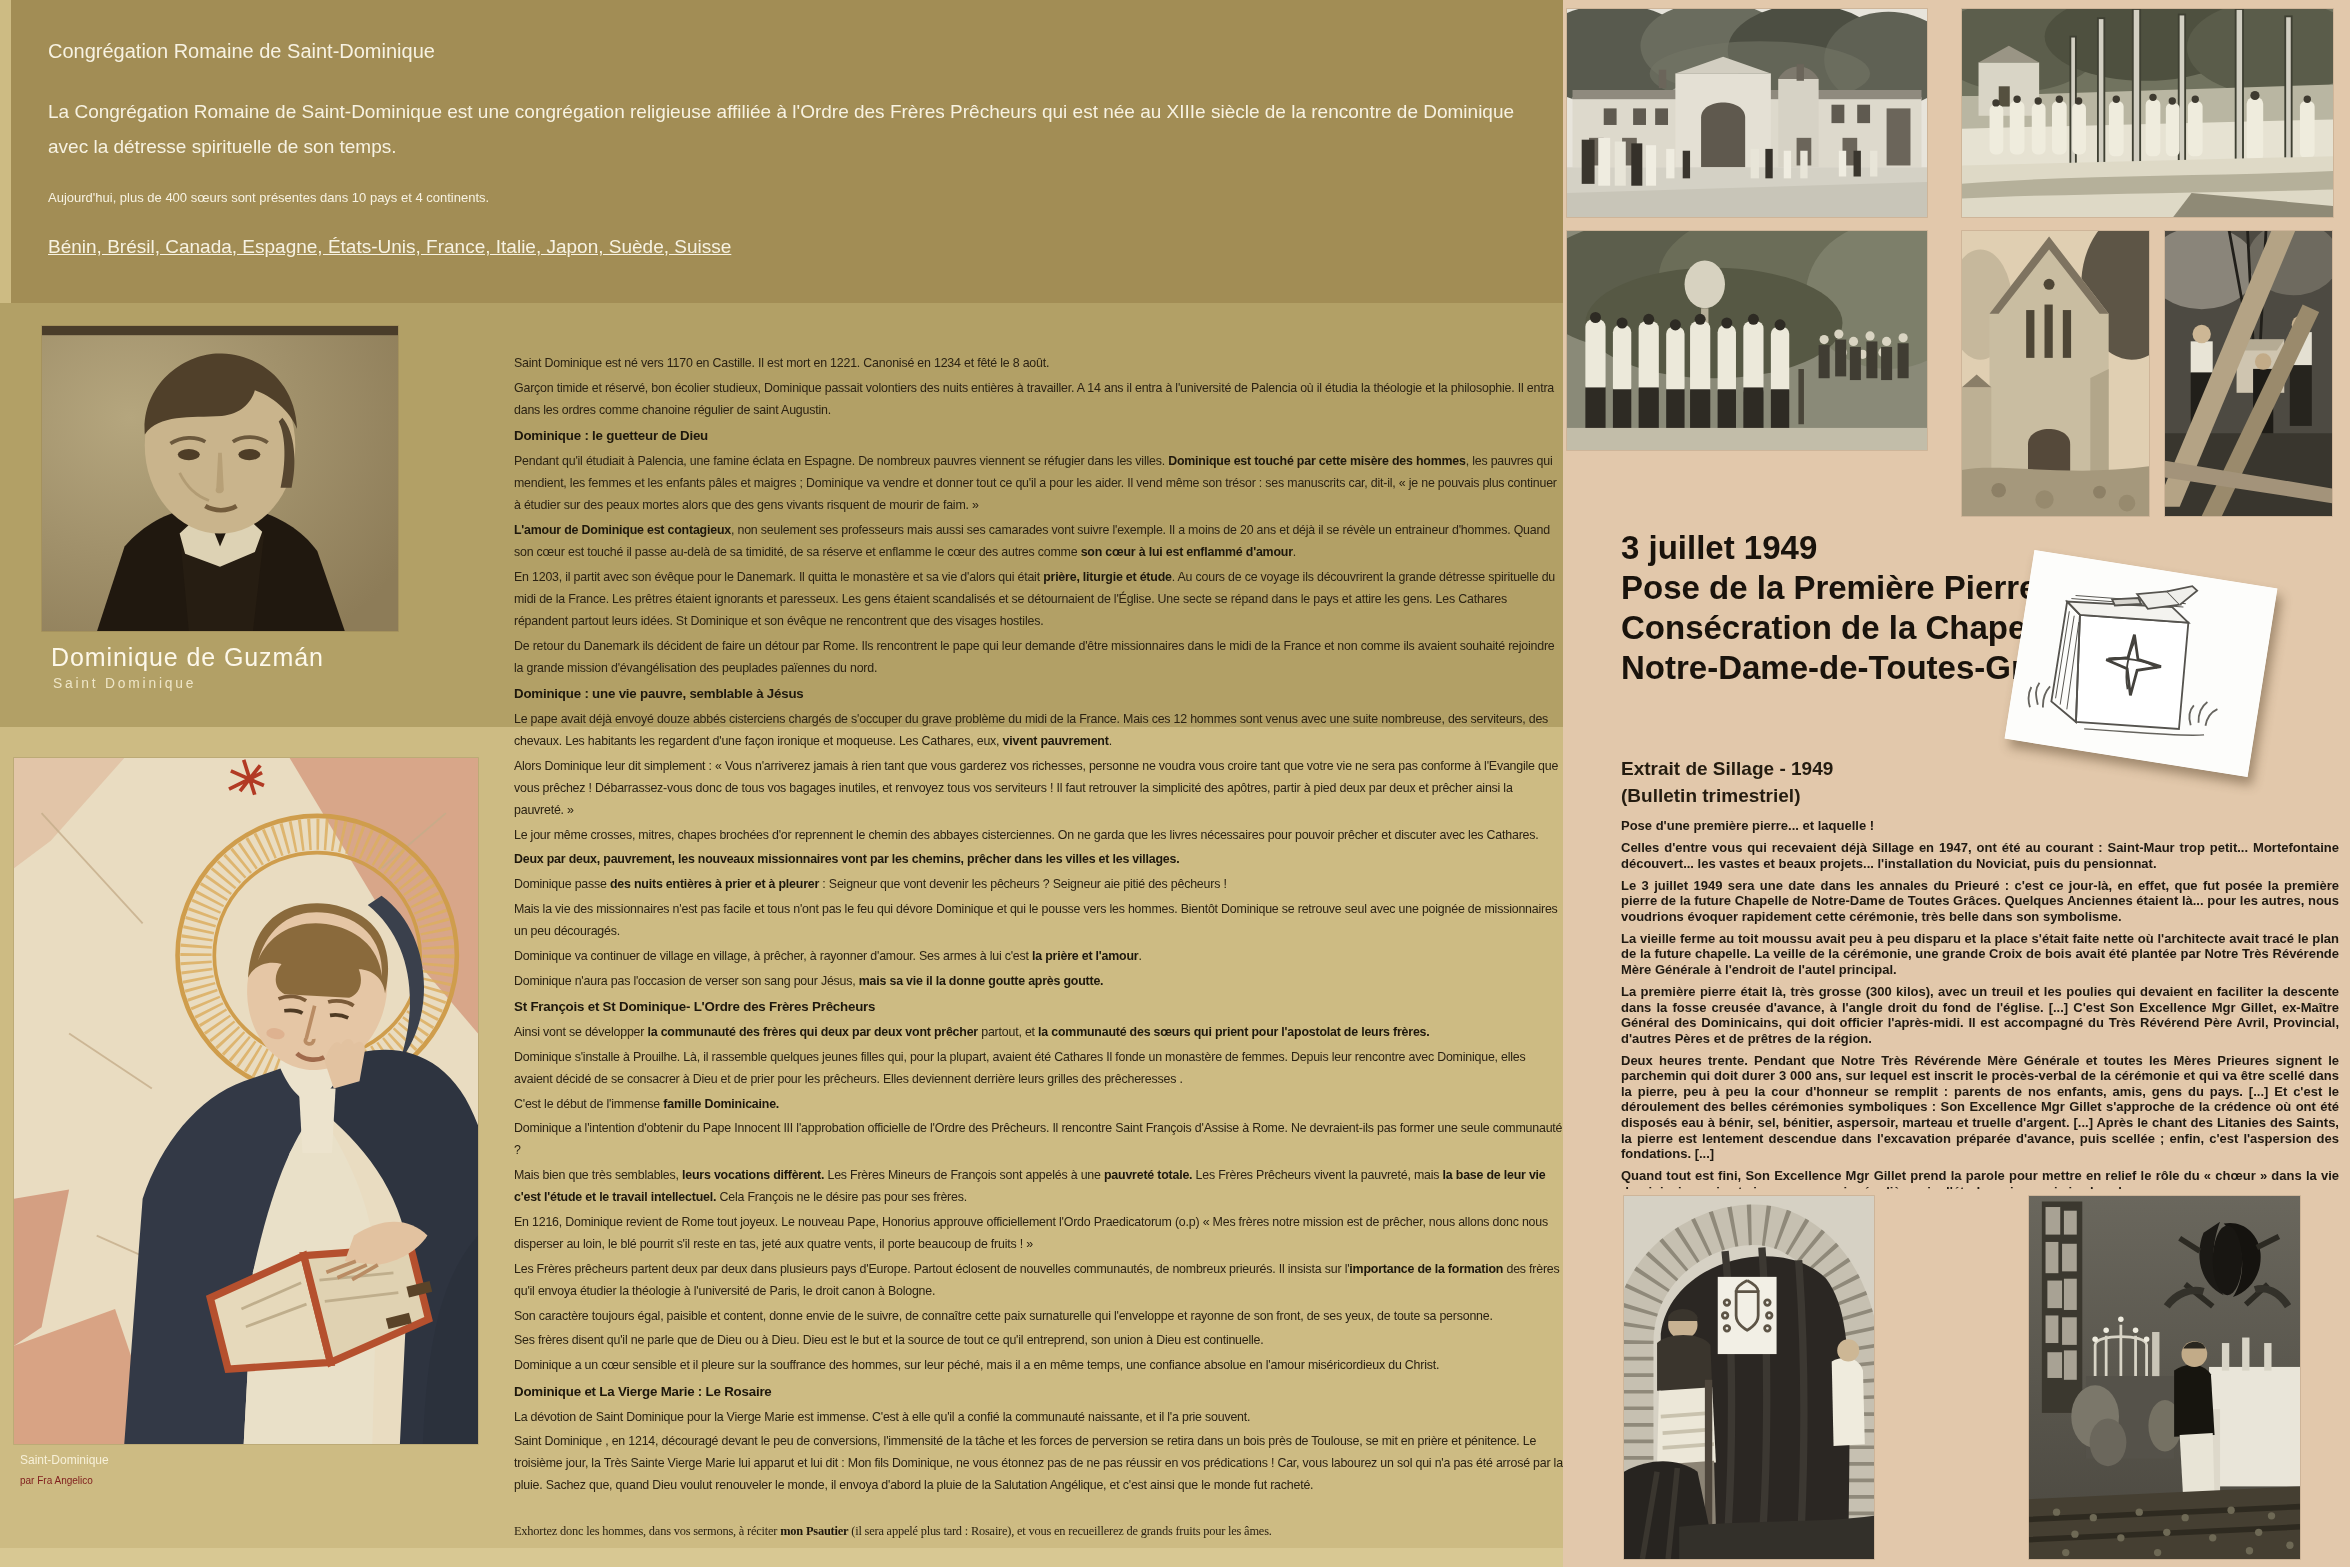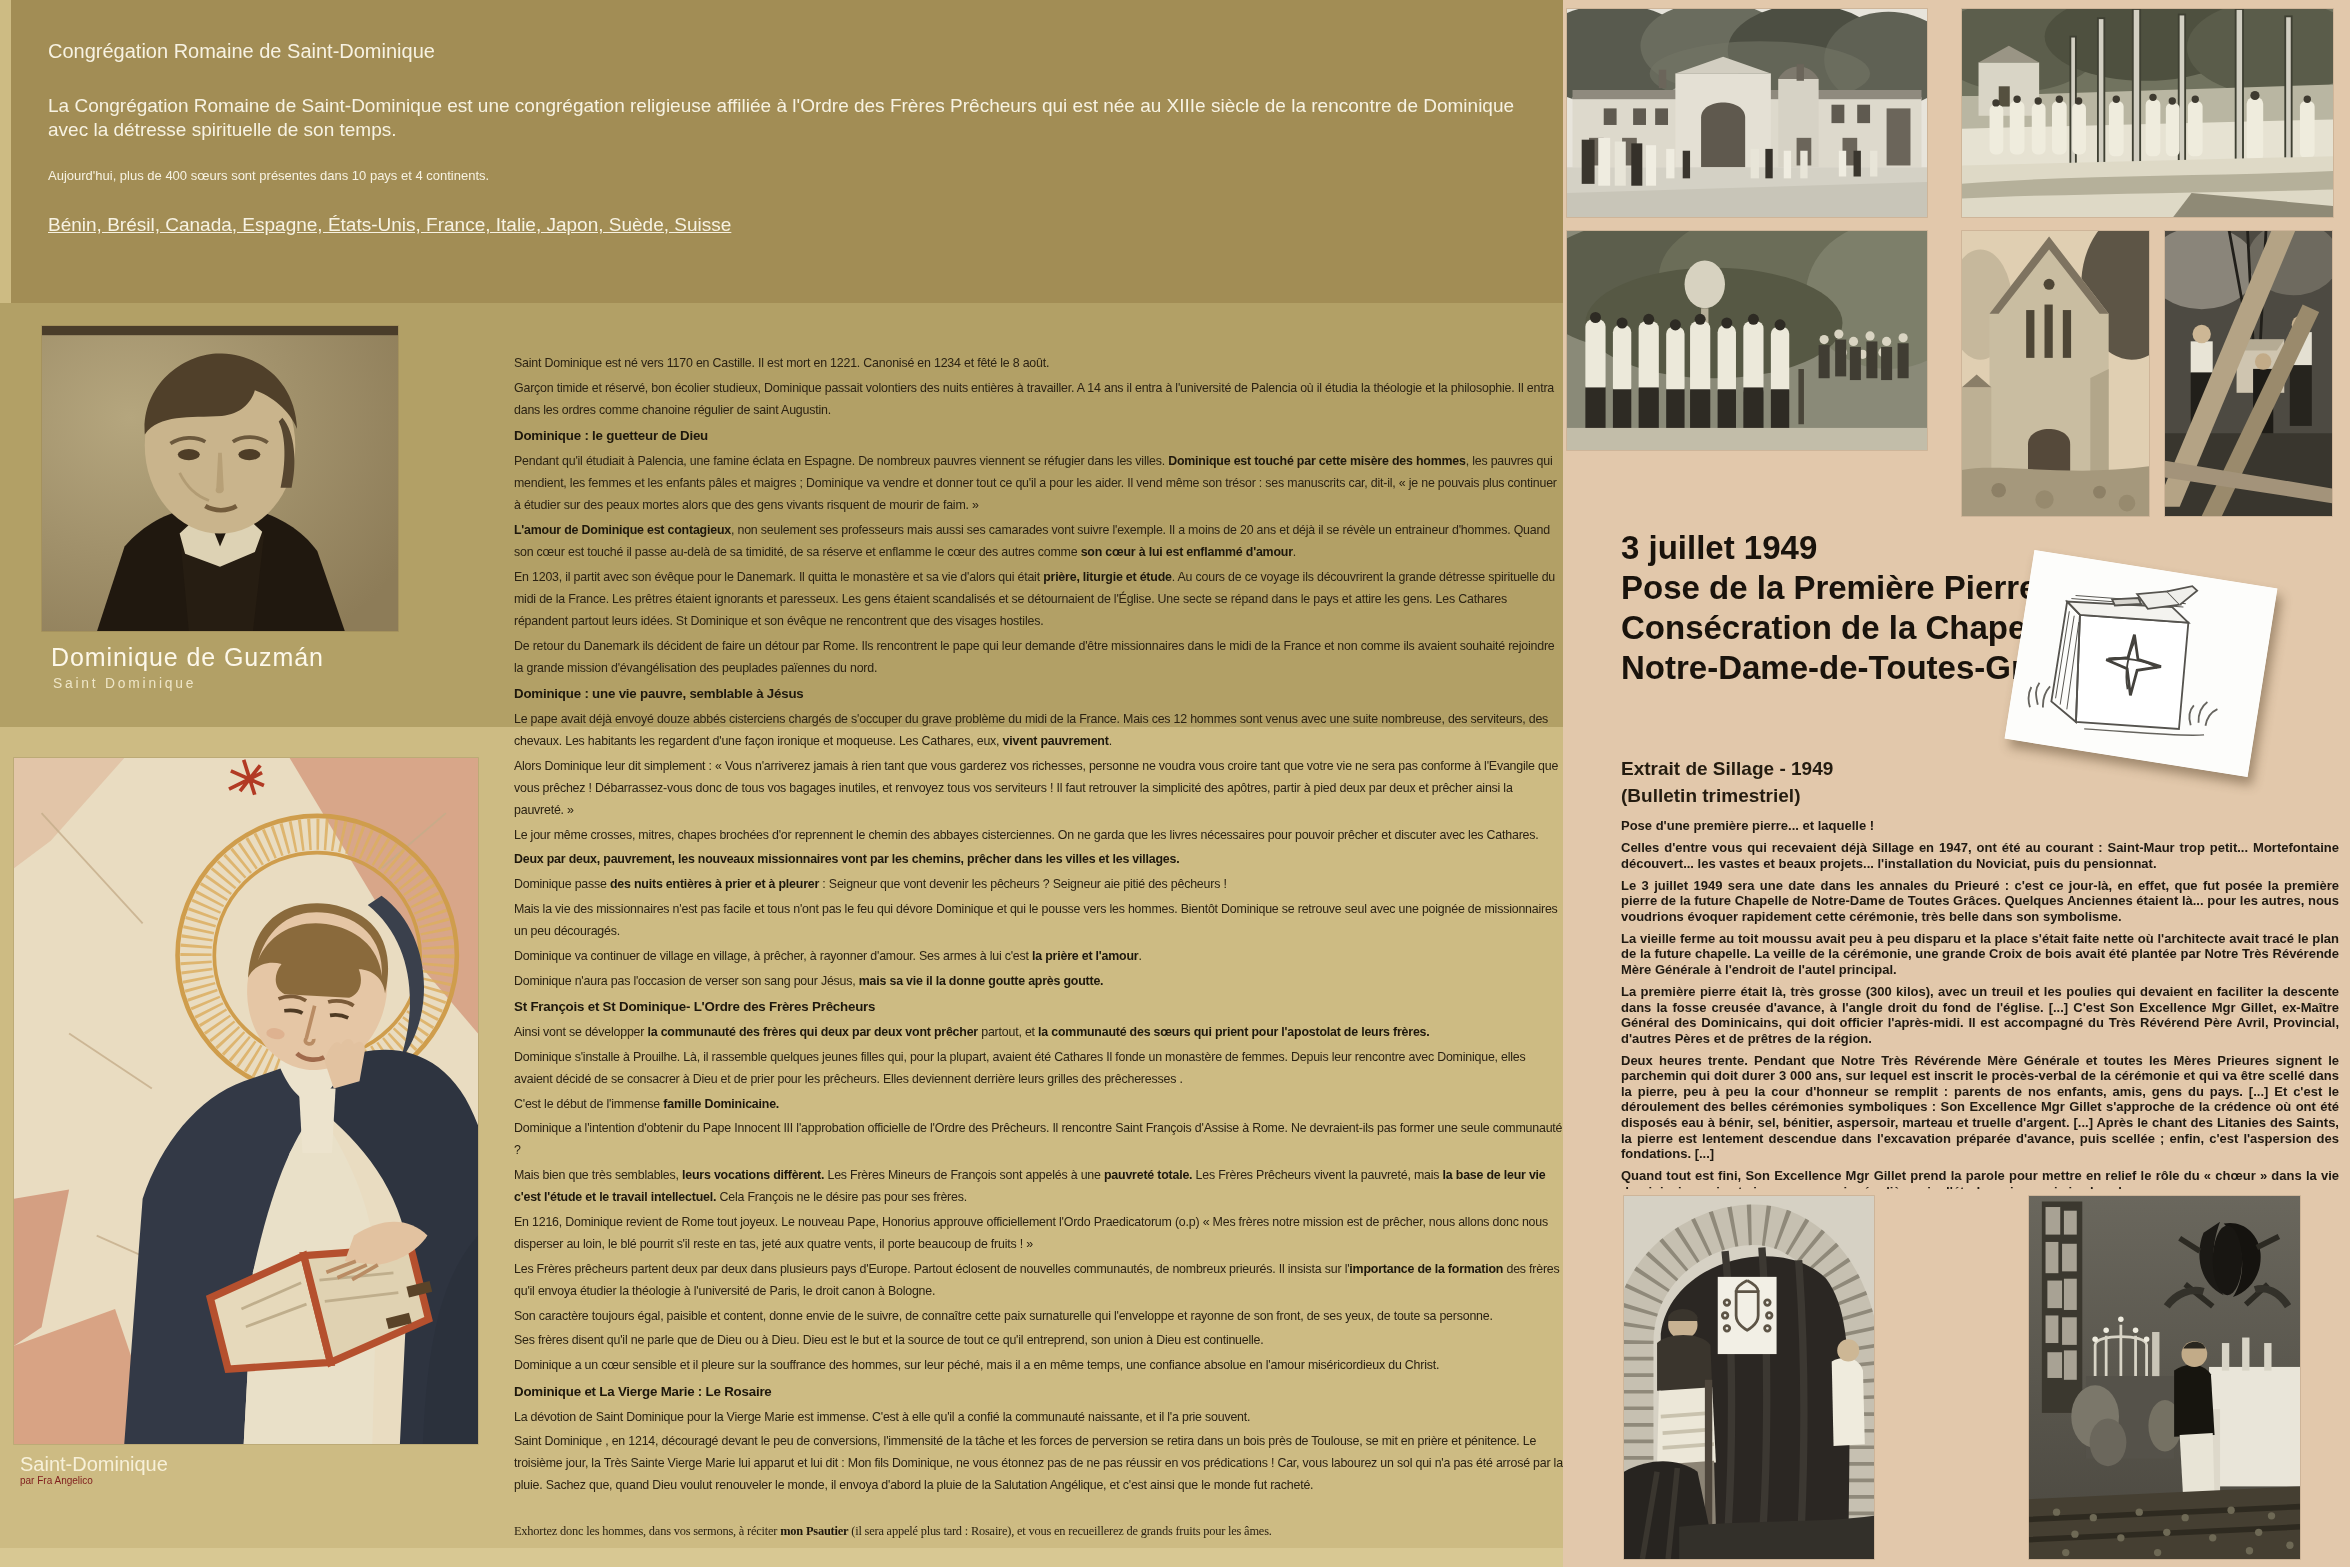--- a/index.html
+++ b/index.html
@@ -8,33 +8,33 @@
     font-family:"Liberation Sans",sans-serif;
     background:#e2c8ab;
   }
   
   .left-panel{position:absolute;left:0;top:0;width:1563px;height:1568px;background:#cdbb83;}
   .left-upper-band{position:absolute;left:0;top:303px;width:1563px;height:424px;background:#b2a066;}
   .left-bottom-strip{position:absolute;left:0;top:1548px;width:1563px;height:19px;background:#d8c893;}
   .banner{position:absolute;left:0;top:0;width:1563px;height:303px;background:#a28d55;color:#f7f2e2;margin-left:11px;}
   .banner-inner{padding:40px 37px 0 37px;}
   .banner-title{font-size:20px;margin:0 0 31px 0;font-weight:normal;}
-  .banner-intro{font-size:19px;line-height:24px;margin:0 0 26px 0;max-width:1488px;}
+  .banner-intro{font-size:19px;line-height:35px;margin:0 0 26px 0;max-width:1488px;}
   .banner-today{font-size:13px;margin:0 0 31px 0;}
   .banner-countries{font-size:19px;margin:0;text-decoration:underline;}
   .right-panel{position:absolute;left:1563px;top:0;width:788px;height:1568px;background:#e2c8ab;}
 
   
   .ph{position:absolute;overflow:hidden;box-shadow:0 0 0 0.9px rgba(90,70,40,.15);}
   .ph svg{display:block;width:100%;height:100%;}
 
   
   .cap-title{position:absolute;color:#fdf8ea;font-size:25px;letter-spacing:0.9px;}
   .cap-sub{position:absolute;color:#efe6c8;font-size:13.8px;letter-spacing:2.8px;}
-  .paint-cap-title{position:absolute;color:#f7f0d8;font-size:20px;}
+  .paint-cap-title{position:absolute;color:#f7f0d8;font-size:12px;}
   .paint-cap-sub{position:absolute;color:#7f1d1d;font-size:10px;}
 
   
   .article{
     position:absolute;left:514px;top:352px;width:1049px;height:1190px;
     color:#2b2213;font-size:12.4px;line-height:22px;letter-spacing:-0.2px;
     overflow:hidden;
   }
   .art-p{margin:0 0 2.8px 0;}
   .art-h{margin:4.6px 0 2.8px 0;font-size:13.3px;font-weight:bold;color:#1d170c;}

